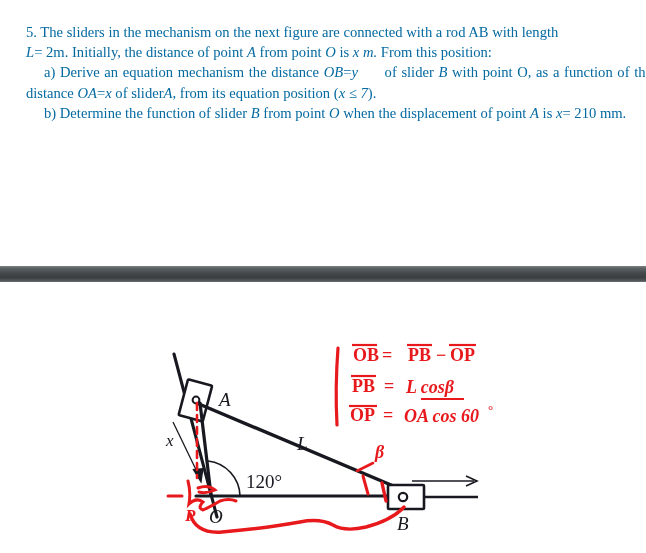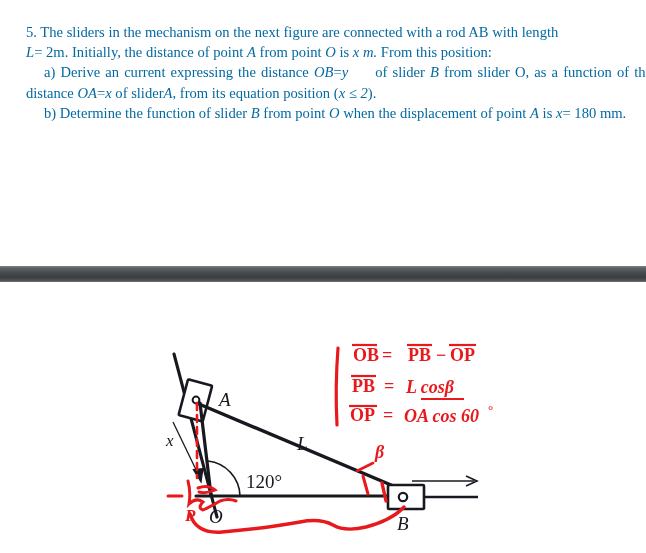--- a/index.html
+++ b/index.html
@@ -103,39 +103,39 @@
       <span class="it">A</span>
       <span>from point</span>
       <span class="it">O</span>
       <span>is</span>
       <span class="it">x</span>
       <span class="it">m.</span>
       <span>From this position:</span>
     </p>
     <p class="indent">
       <span>a)</span>
-      <span>Derive an current expressing the distance</span>
+      <span>Derive an equation mechanism the distance</span>
       <span class="it nobr">OB</span><span>=</span><span class="it">y</span><span class="gap"></span>
       <span>of slider</span>
       <span class="it">B</span>
-      <span>from slider O, as a</span>
+      <span>with point O, as a</span>
       <span>function of the distance</span>
       <span class="it nobr">OA</span><span>=</span><span class="it">x</span>
-      <span>of slider</span><span class="it">A</span><span>, from its equation position (</span><span class="it nobr">x ≤ 2</span><span>).</span>
+      <span>of slider</span><span class="it">A</span><span>, from its equation position (</span><span class="it nobr">x ≤ 7</span><span>).</span>
     </p>
     <p class="indent">
       <span>b)</span>
       <span>Determine the function of slider</span>
       <span class="it">B</span>
       <span>from point</span>
       <span class="it">O</span>
       <span>when the displacement of point</span>
       <span class="it">A</span>
       <span>is</span>
-      <span class="it">x</span><span>= 180</span>
+      <span class="it">x</span><span>= 210</span>
       <span>mm.</span>
     </p>
   </div>
 
   <div id="separator-bar"></div>
 
   <div id="figure-area">
     <svg id="figure-svg" width="646" height="271" viewBox="0 0 646 271">
 
       <line x1="174" y1="72" x2="217" y2="235" stroke="#181820" stroke-width="3.1" stroke-linecap="round"></line>

